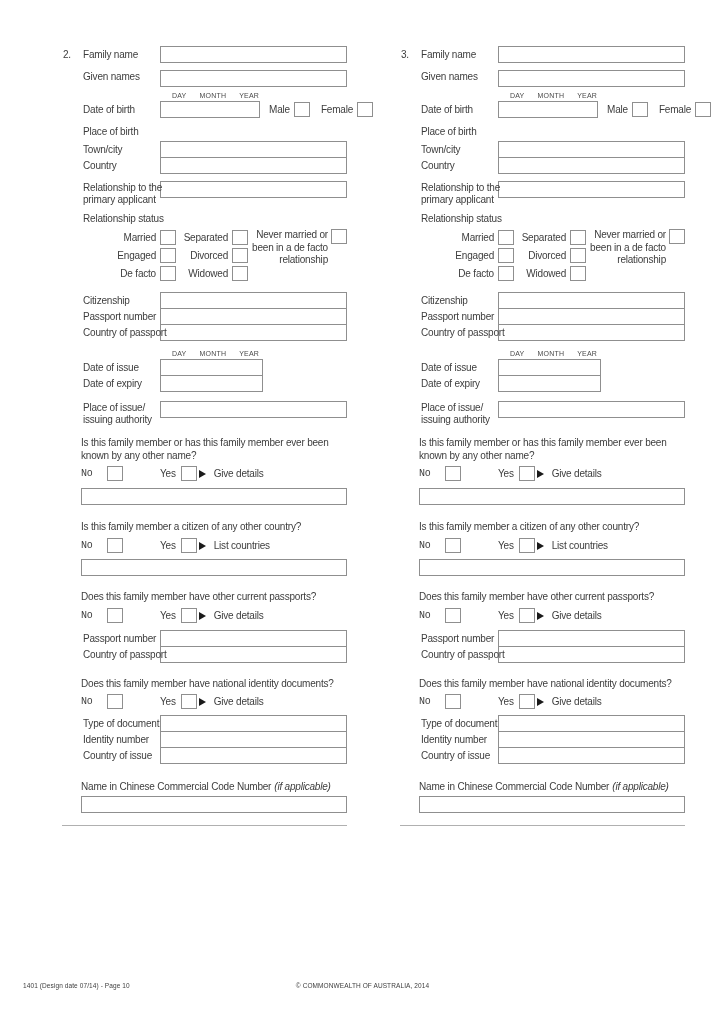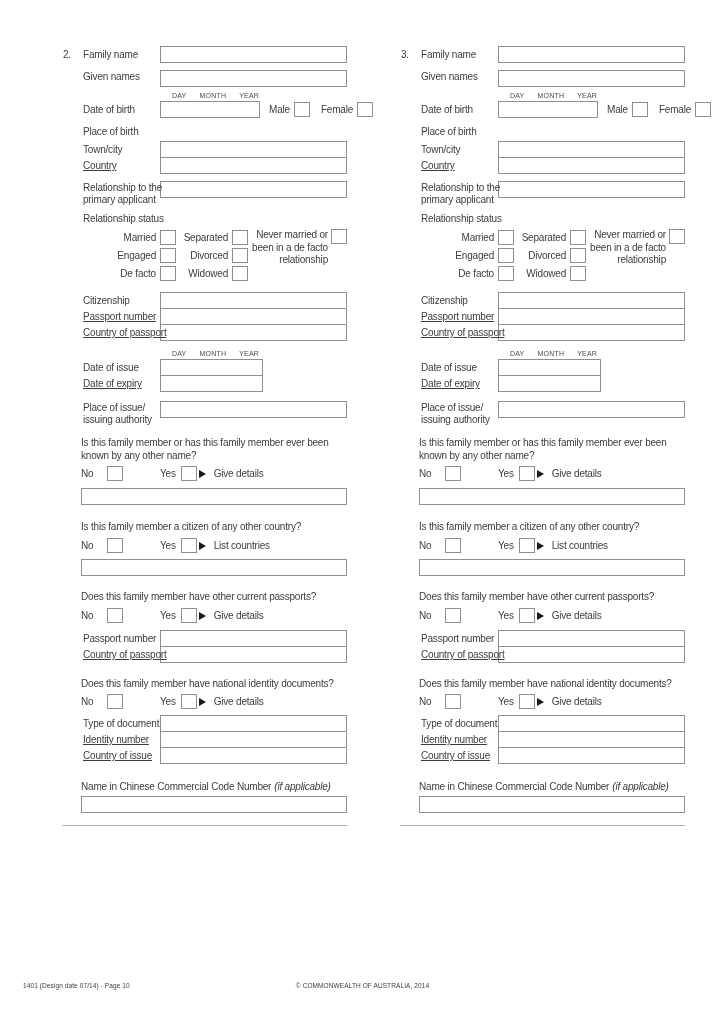--- a/index.html
+++ b/index.html
@@ -32,21 +32,21 @@
     border:1px solid #8f8f8f; background:#fff;
     height:17px; padding:1px 3px;
     font-family:"Liberation Sans", sans-serif; font-size:10px; color:#222;
     border-radius:0; outline:none; display:block;
   }
   textarea.box { resize:none; }
   .flex1 { flex:1 1 auto; min-width:0; }
   .h25 { height:25px; } .h36 { height:36px; } .h46 { height:46px; }
   .w100 { width:100px; flex:0 0 100px; }
   .w103 { width:103px; flex:0 0 103px; }
-  .stack { margin-top:-1px;text-decoration:underline; }
+  .stack { margin-top:-1px; }
 
   .cb {
     width:16px; height:15px; flex:0 0 16px;
     border:1px solid #8f8f8f; background:#fff; display:inline-block;
   }
   .dmy {
     display:flex; padding-left:110px;
     font-size:7px; letter-spacing:0.2px; color:#4a4a4a; line-height:8px;
   }
   .dmy span { margin-right:13px; }
@@ -54,21 +54,21 @@
   .ilbl { line-height:17px; }
   .status { position:relative; }
   .srow { display:flex; align-items:center; height:18px; }
   .sl1 { width:98px; flex:0 0 98px; text-align:right; padding-right:4px; }
   .sl2 { width:56px; flex:0 0 56px; text-align:right; padding-right:4px; }
   .never { position:absolute; top:1px; right:0; display:flex; align-items:flex-start; }
   .never-text { width:81px; text-align:right; line-height:12.5px; margin-right:3px; }
 
   .q { padding-left:19px; line-height:13px; }
   .noyes { display:flex; align-items:center; padding-left:19px; height:17px; }
-  .noyes .no-l { width:26px; }
+  .noyes .no-l { width:26px;font-family:Liberation Mono, monospace; }
   .noyes .yes-l { margin-left:37px; margin-right:5px; }
   .arrow {
     width:0; height:0; flex:0 0 auto;
     border-left:7px solid #1a1a1a;
     border-top:4.5px solid transparent;
     border-bottom:4.5px solid transparent;
     margin-left:2px;
   }
   .after-arrow { margin-left:8px; }
   .indent { margin-left:19px; width:calc(100% - 19px); }

